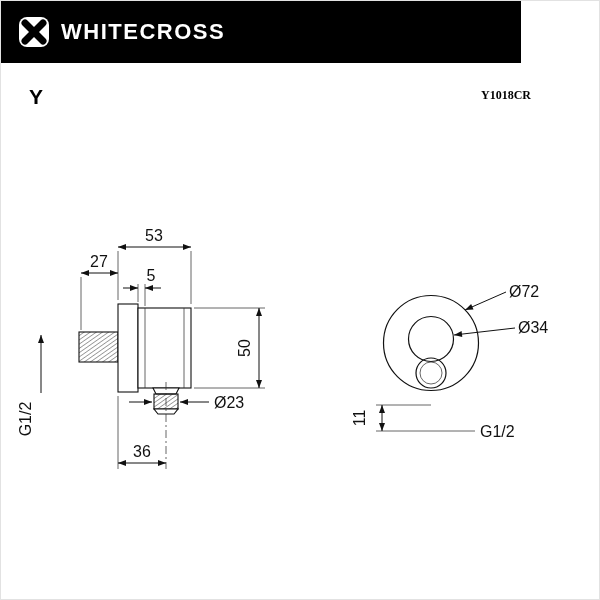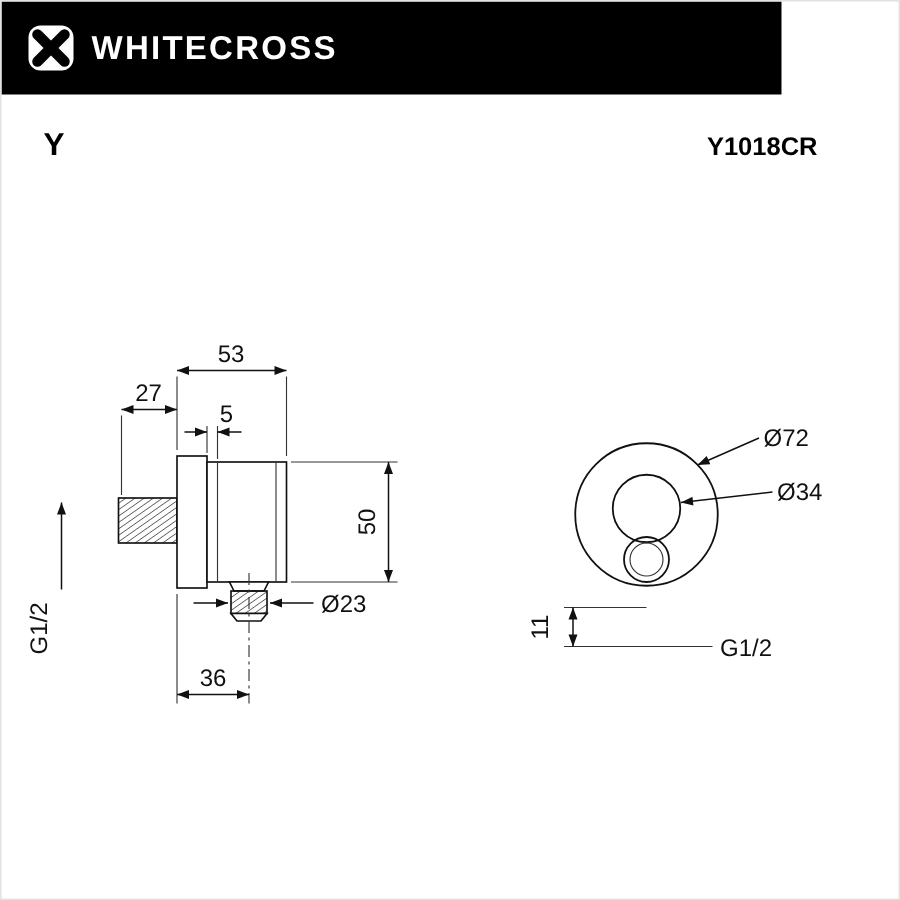--- a/index.html
+++ b/index.html
@@ -12,21 +12,21 @@
     position:absolute;top:0;left:0;width:520px;height:62px;background:#000;
     display:flex;align-items:center;gap:11px;padding-left:17px;box-sizing:border-box;
   }
   .brand{
     color:#fff;font-weight:bold;font-size:22px;letter-spacing:1.5px;
   }
   .series{
     position:absolute;left:28px;top:84px;font-size:21px;font-weight:bold;color:#000;
   }
   .model{
-    position:absolute;right:54px;top:87px;font-size:17px;font-weight:bold;color:#000;
+    position:absolute;right:68px;top:87px;font-size:12px;font-weight:bold;color:#000;font-family:Liberation Serif, serif;
   }
   svg text{font-family:"Liberation Sans",sans-serif;}
   .dim{font-size:16px;fill:#111;}
   .ln{stroke:#111;stroke-width:1;fill:none;}
   .thin{stroke:#333;stroke-width:0.75;fill:none;}
   .shape{stroke:#111;stroke-width:1.1;fill:#fff;}
   .hatched{stroke:#111;stroke-width:1.1;fill:url(#hatch);}
   .circ{stroke:#111;stroke-width:1.2;fill:none;}
 </style>
 </head>

